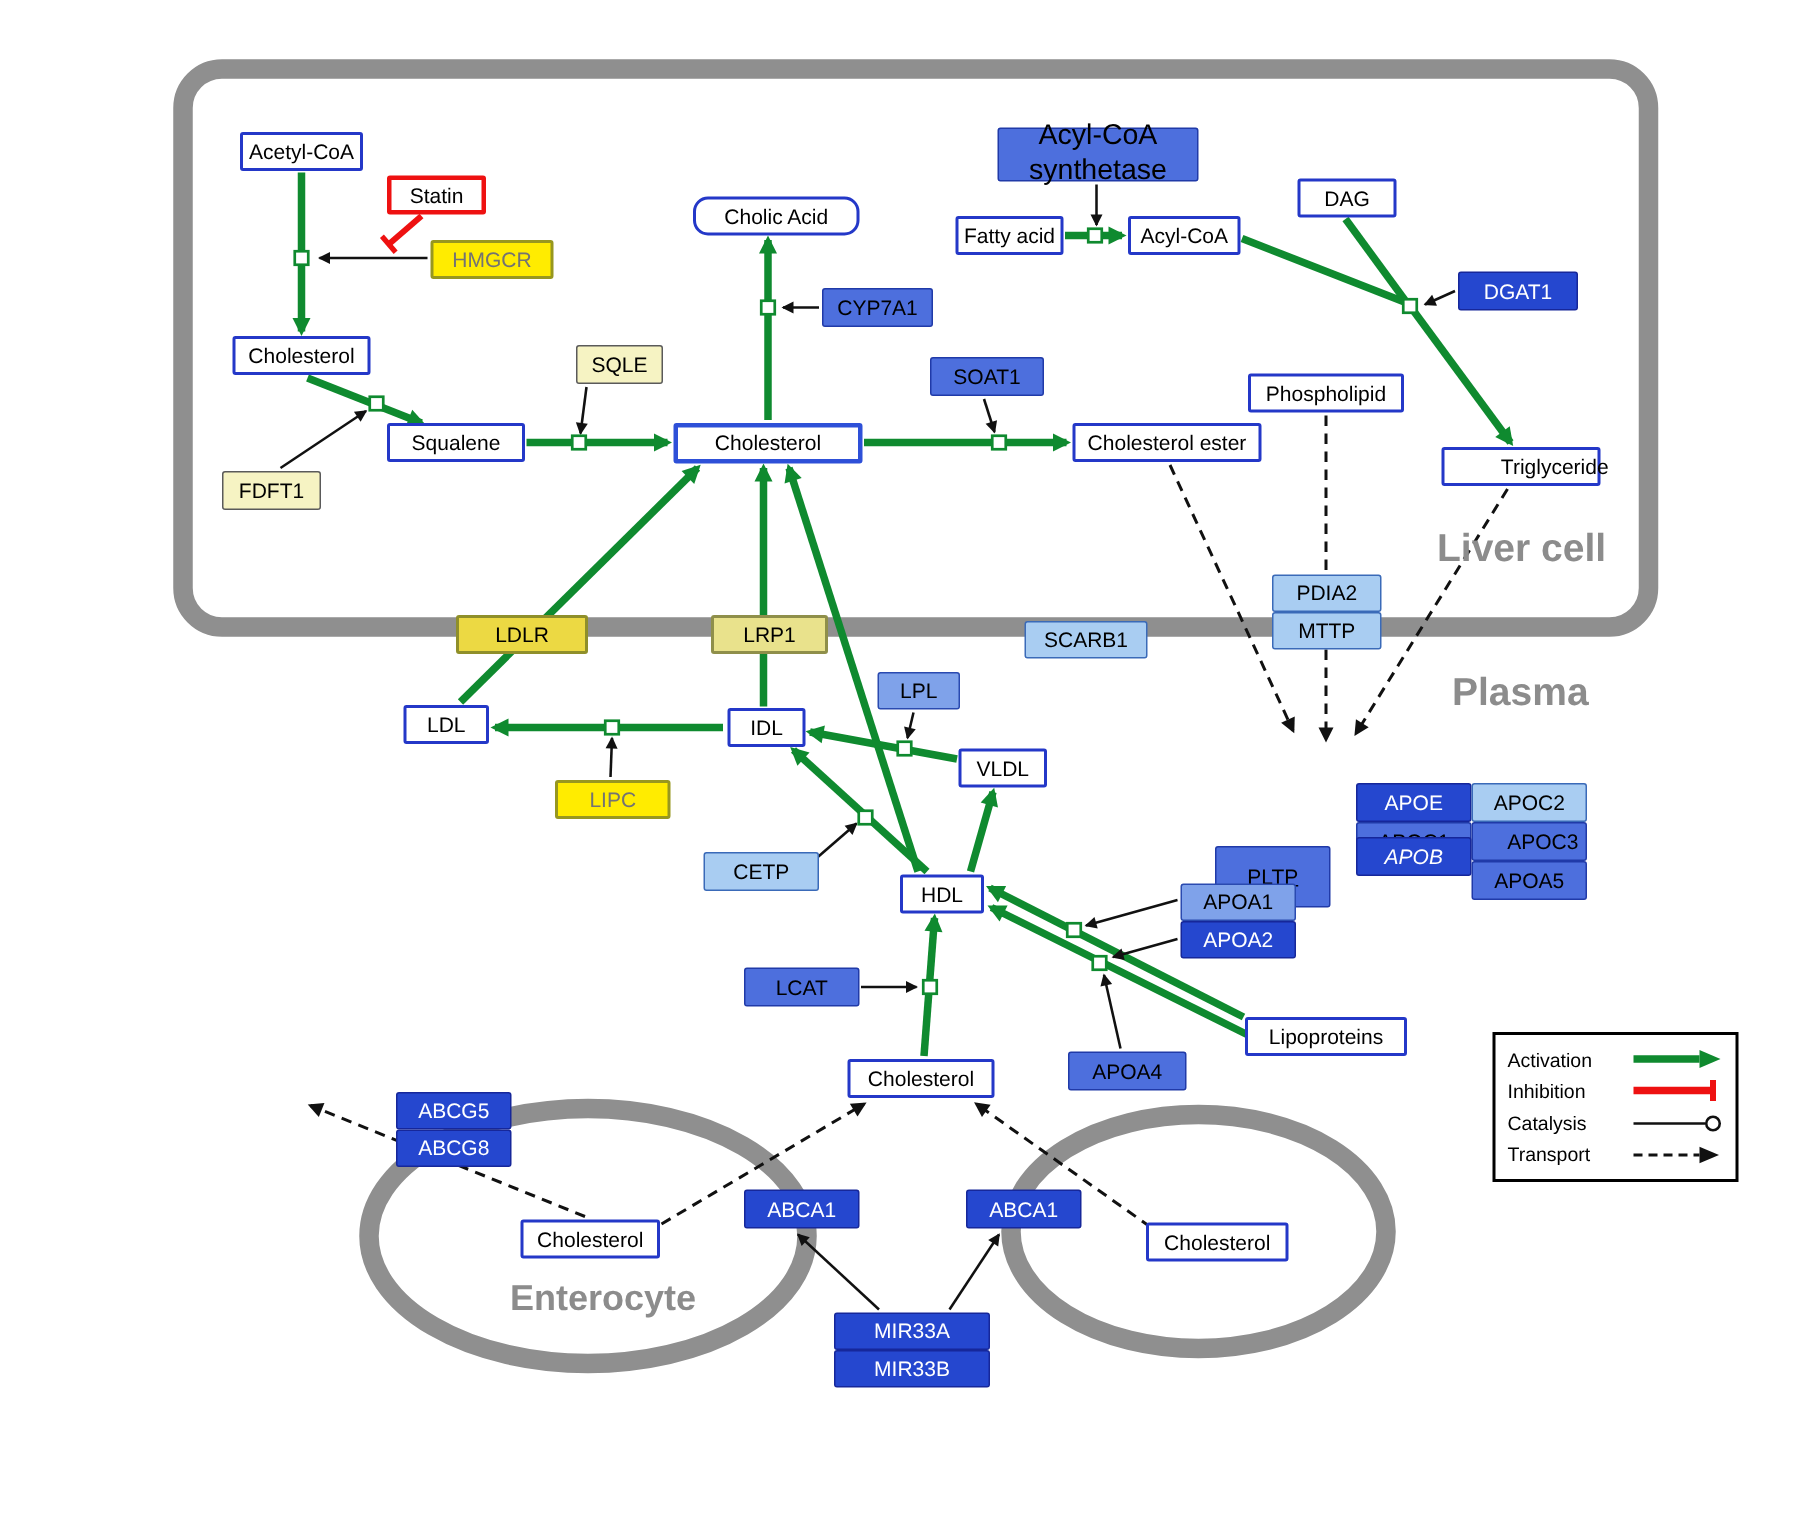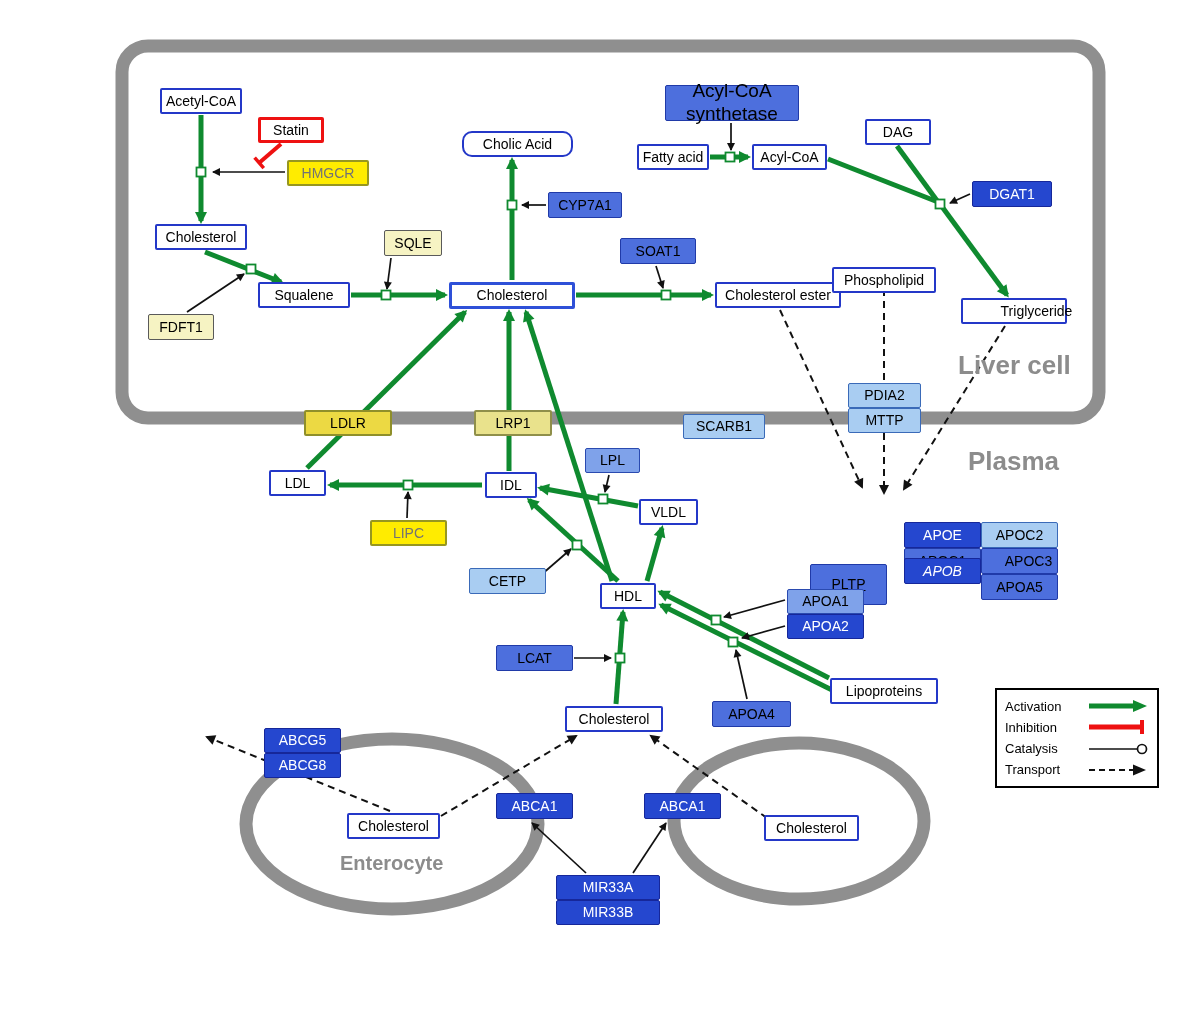--- a/index.html
+++ b/index.html
@@ -22,21 +22,21 @@
   .khaki{background:#e9e28c;border:2px solid #8f8f4a;color:#000;}
   .cream{background:#f6f3c3;border:1.5px solid #5a5a5a;color:#000;}
   .blue-dark{background:#2547cf;border:1.5px solid #16279a;color:#fff;}
   .blue-med{background:#4d6fdd;border:1.5px solid #203aa8;color:#000;}
   .blue-mlight{background:#7fa2ea;border:1.5px solid #2a4ab0;color:#000;}
   .blue-light{background:#a9cdf2;border:1.5px solid #3a6ab8;color:#000;}
   .small{font-size:19px;line-height:1.2;}
   .region-label{position:absolute;font-weight:bold;color:#8c8c8c;white-space:nowrap;}
   #liver-label{left:958px;top:350px;font-size:26px;}
   #plasma-label{left:968px;top:446px;font-size:26px;}
-  #enterocyte-label{left:340px;top:852px;font-size:20px;}
+  #enterocyte-label{left:340px;top:852px;font-size:24px;}
   #peripheral-label{left:704px;top:848px;font-size:22px;}
   #legend{position:absolute;left:995px;top:688px;width:164px;height:100px;border:2px solid #000;
           background:#fff;box-sizing:border-box;padding:6px 8px;display:flex;
           flex-direction:column;justify-content:space-between;}
   .legend-row{display:flex;align-items:center;justify-content:space-between;height:20px;}
   .legend-label{font-size:13px;color:#000;}
 </style>
 </head>
 <body>
 
@@ -134,21 +134,21 @@
       <div class="node metab metab-bold" style="left: 449px; top: 282px; width: 126px; height: 27px;">Cholesterol</div>
       <div class="node metab" style="left: 462px; top: 131px; width: 111px; height: 26px; border-radius: 10px;">Cholic Acid</div>
       <div class="node blue-med" style="left: 548px; top: 192px; width: 74px; height: 26px;">CYP7A1</div>
       <div class="node blue-med" style="left: 620px; top: 238px; width: 76px; height: 26px;">SOAT1</div>
       <div class="node metab" style="left: 715px; top: 282px; width: 126px; height: 26px;">Cholesterol ester</div>
       <div class="node blue-med small" style="left: 665px; top: 85px; width: 134px; height: 36px;">Acyl-CoA synthetase</div>
       <div class="node metab" style="left: 637px; top: 144px; width: 72px; height: 26px;">Fatty acid</div>
       <div class="node metab" style="left: 752px; top: 144px; width: 75px; height: 26px;">Acyl-CoA</div>
       <div class="node metab" style="left: 865px; top: 119px; width: 66px; height: 26px;">DAG</div>
       <div class="node blue-dark" style="left: 972px; top: 181px; width: 80px; height: 26px;">DGAT1</div>
-      <div class="node metab" style="left: 832px; top: 267px; width: 104px; height: 26px;">Phospholipid</div>
+      <div class="node metab" style="left: 832px; top: 249px; width: 104px; height: 26px;">Phospholipid</div>
       <div class="node metab" style="left: 961px; top: 298px; width: 106px; height: 26px; padding-left: 45px;">Triglyceride</div>
       <div class="node yellow-mid" style="left: 304px; top: 410px; width: 88px; height: 26px;">LDLR</div>
       <div class="node khaki" style="left: 474px; top: 410px; width: 78px; height: 26px;">LRP1</div>
       <div class="node blue-light" style="left: 683px; top: 414px; width: 82px; height: 25px;">SCARB1</div>
       <div class="node blue-light" style="left: 848px; top: 383px; width: 73px; height: 25px;">PDIA2</div>
       <div class="node blue-light" style="left: 848px; top: 408px; width: 73px; height: 25px;">MTTP</div>
       <div class="node metab" style="left: 269px; top: 470px; width: 57px; height: 26px;">LDL</div>
       <div class="node metab" style="left: 485px; top: 472px; width: 52px; height: 26px;">IDL</div>
       <div class="node blue-mlight" style="left: 585px; top: 448px; width: 55px; height: 25px;">LPL</div>
       <div class="node metab" style="left: 639px; top: 499px; width: 59px; height: 26px;">VLDL</div>

